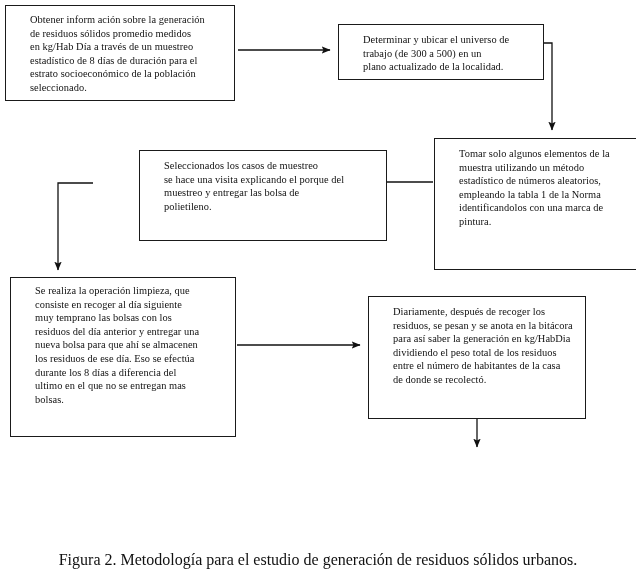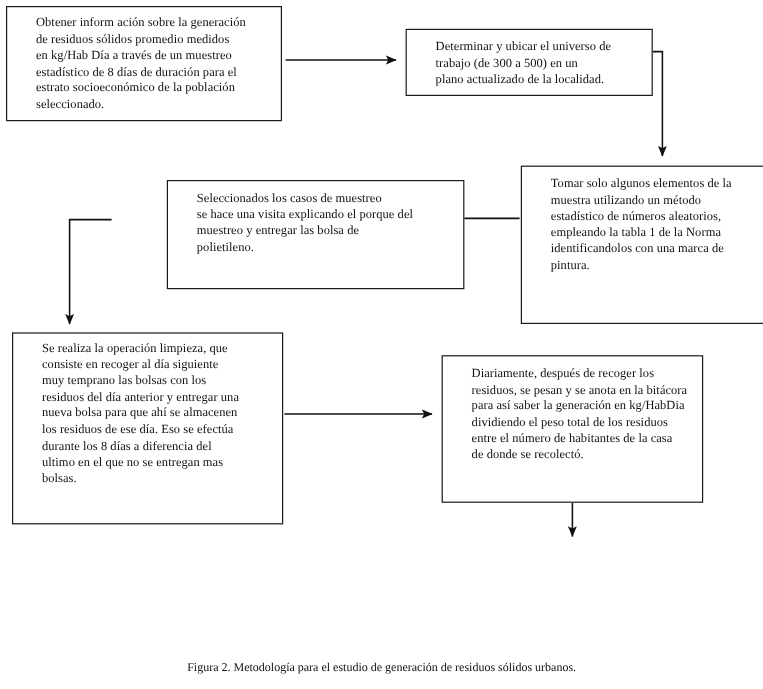--- a/index.html
+++ b/index.html
@@ -43,21 +43,21 @@
     width: 636px; height: 574px;
     z-index: 1;
   }
   .caption {
     position: absolute;
     left: 0;
     top: 551px;
     width: 636px;
     text-align: center;
     font-family: "Liberation Serif", "DejaVu Serif", serif;
-    font-size: 10px;
+    font-size: 16px;
     color: #111111;
     z-index: 3;
   }
 </style>
 </head>
 <body>
 
 <div id="canvas">
 
   <svg class="edge-layer" viewBox="0 0 636 574" width="636" height="574" xmlns="http://www.w3.org/2000/svg">

